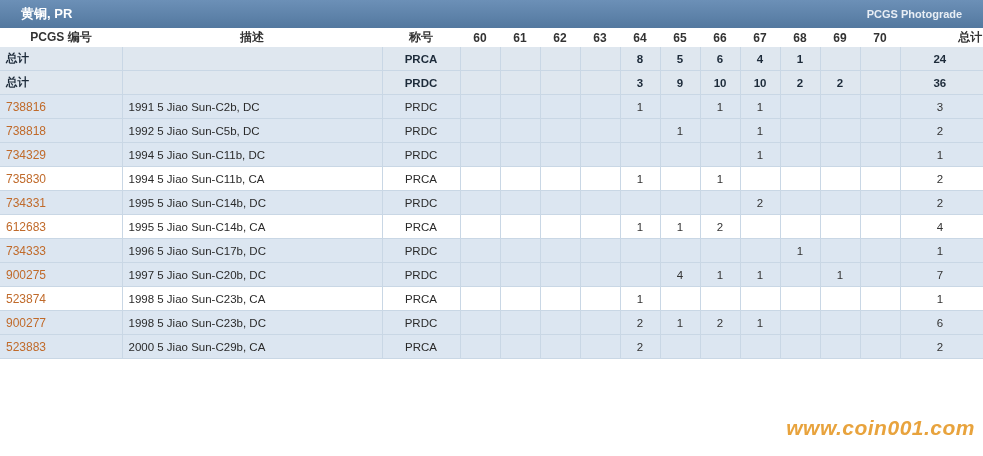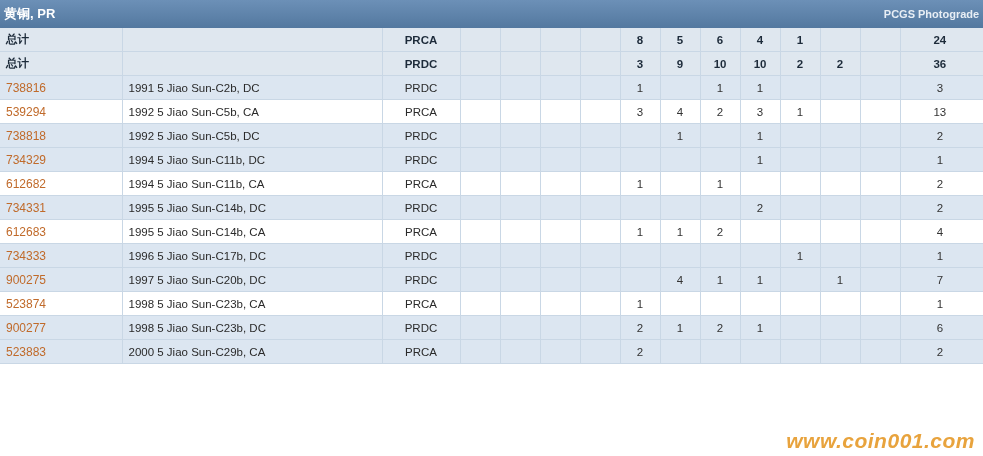--- a/index.html
+++ b/index.html
@@ -23,21 +23,21 @@
     width: 983px;
     border-collapse: collapse;
     table-layout: fixed;
   }
   
   .titlebar td {
     background: #5a7fa8;
     background: linear-gradient(to bottom, #6c90b7 0%, #53789f 100%);
     color: #ffffff;
     height: 28px;
-    padding: 0 4px;
+    padding: 0 21px;
     font-size: 13px;
     font-weight: bold;
     vertical-align: middle;
     border: none;
   }
   .titlebar .title-right {
     text-align: right;
     font-weight: bold;
     font-size: 11px;
     color: #e8eef5;
@@ -71,21 +71,21 @@
   }
   td.desc { text-align: left; color: #2a2a2a; }
   td.grade { text-align: center; font-weight: normal; color: #2a2a2a; }
   tbody tr.total td.grade { font-weight: bold; }
   td.totcol { padding-right: 10px; }
 
   
   .watermark {
     position: absolute;
     right: 8px;
-    bottom: 3px;
+    bottom: 16px;
     font-size: 21px;
     font-weight: bold;
     font-style: italic;
     color: #e8a33d;
     letter-spacing: 0.5px;
     text-shadow: 0 1px 0 rgba(255,255,255,0.6);
     pointer-events: none;
     font-family: "Liberation Sans", sans-serif;
   }
 </style>
@@ -111,20 +111,37 @@
       <col style="width:40px">
       <col style="width:40px">
       <col style="width:83px">
     </colgroup>
 
     <thead>
       <tr class="titlebar">
         <td colspan="8">黄铜, PR</td>
         <td colspan="7" class="title-right">PCGS Photograde</td>
       </tr>
+      <tr class="colhead">
+        <th class="l">PCGS 编号</th>
+        <th class="l">描述</th>
+        <th class="l">称号</th>
+        <th>60</th>
+        <th>61</th>
+        <th>62</th>
+        <th>63</th>
+        <th>64</th>
+        <th>65</th>
+        <th>66</th>
+        <th>67</th>
+        <th>68</th>
+        <th>69</th>
+        <th>70</th>
+        <th style="text-align:right">总计</th>
+      </tr>
     </thead>
 
     <tbody id="table-body">
         <tr class="total">
           <td class="idcell">总计</td>
           <td class="desc"></td>
           <td class="grade">PRCA</td>
           <td class="num"></td>
           <td class="num"></td>
           <td class="num"></td>
@@ -165,37 +182,20 @@
           <td class="num"></td>
           <td class="num">1</td>
           <td class="num"></td>
           <td class="num">1</td>
           <td class="num">1</td>
           <td class="num"></td>
           <td class="num"></td>
           <td class="num"></td>
           <td class="totcol">3</td>
         </tr>
-        <tr class="odd">
-          <td class="idcell"><a class="idlink" href="#">539294</a></td>
-          <td class="desc">1992 5 Jiao Sun-C5b, CA</td>
-          <td class="grade">PRCA</td>
-          <td class="num"></td>
-          <td class="num"></td>
-          <td class="num"></td>
-          <td class="num"></td>
-          <td class="num">3</td>
-          <td class="num">4</td>
-          <td class="num">2</td>
-          <td class="num">3</td>
-          <td class="num">1</td>
-          <td class="num"></td>
-          <td class="num"></td>
-          <td class="totcol">13</td>
-        </tr>
         <tr class="even">
           <td class="idcell"><a class="idlink" href="#">738818</a></td>
           <td class="desc">1992 5 Jiao Sun-C5b, DC</td>
           <td class="grade">PRDC</td>
           <td class="num"></td>
           <td class="num"></td>
           <td class="num"></td>
           <td class="num"></td>
           <td class="num"></td>
           <td class="num">1</td>
@@ -217,21 +217,21 @@
           <td class="num"></td>
           <td class="num"></td>
           <td class="num"></td>
           <td class="num">1</td>
           <td class="num"></td>
           <td class="num"></td>
           <td class="num"></td>
           <td class="totcol">1</td>
         </tr>
         <tr class="odd">
-          <td class="idcell"><a class="idlink" href="#">612682</a></td>
+          <td class="idcell"><a class="idlink" href="#">735830</a></td>
           <td class="desc">1994 5 Jiao Sun-C11b, CA</td>
           <td class="grade">PRCA</td>
           <td class="num"></td>
           <td class="num"></td>
           <td class="num"></td>
           <td class="num"></td>
           <td class="num">1</td>
           <td class="num"></td>
           <td class="num">1</td>
           <td class="num"></td>

